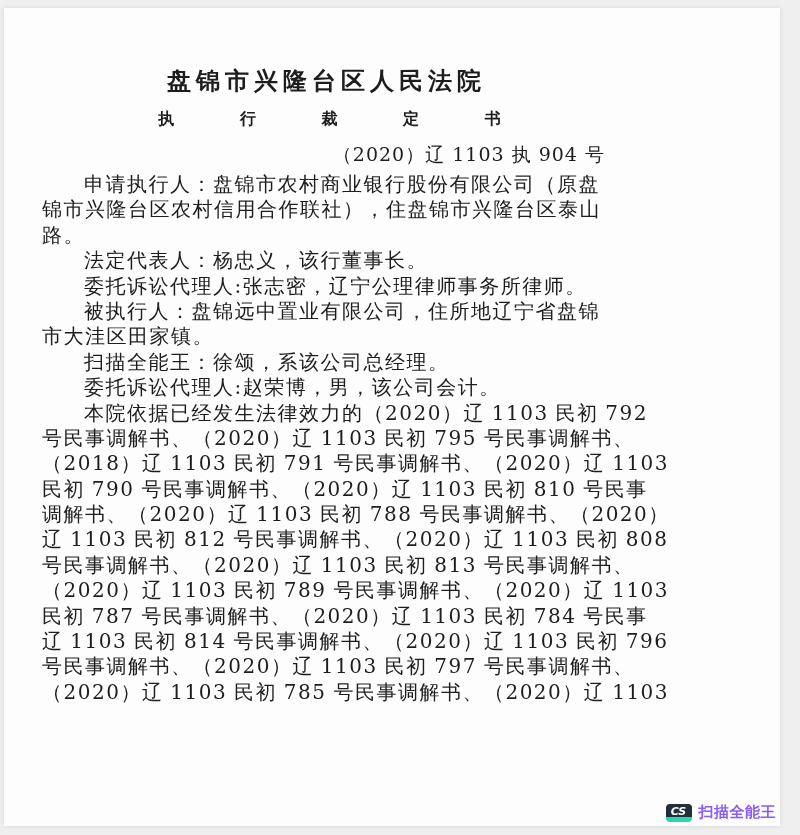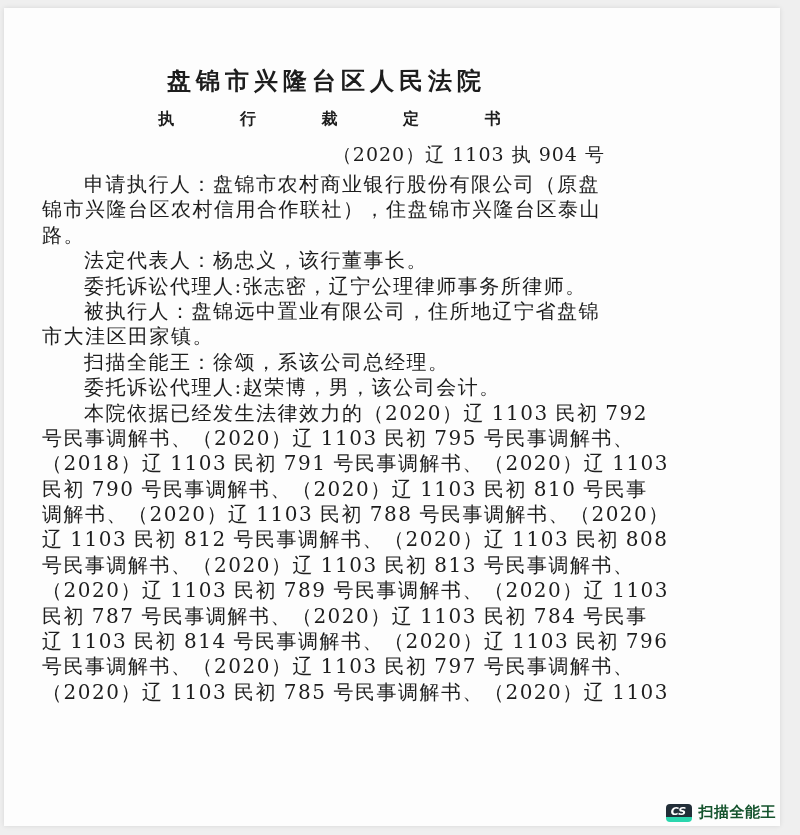--- a/index.html
+++ b/index.html
@@ -138,16 +138,16 @@
           <div class="line">民初 787 号民事调解书、（2020）辽 1103 民初 784 号民事</div>
           <div class="line">辽 1103 民初 814 号民事调解书、（2020）辽 1103 民初 796</div>
           <div class="line">号民事调解书、（2020）辽 1103 民初 797 号民事调解书、</div>
           <div class="line">（2020）辽 1103 民初 785 号民事调解书、（2020）辽 1103</div>
         </div>
     </div>
     <div class="watermark">
       <span class="wm-badge" style="background: linear-gradient(rgb(34, 46, 56) 72%, rgb(43, 214, 174) 72%);">
         <span>CS</span>
       </span>
-      <span class="wm-label" style="color: #14532d;">扫描全能王</span>
+      <span class="wm-label" style="color: #8b5cf6;">扫描全能王</span>
     </div>
   </div>
 </div>
 
 </body></html>

